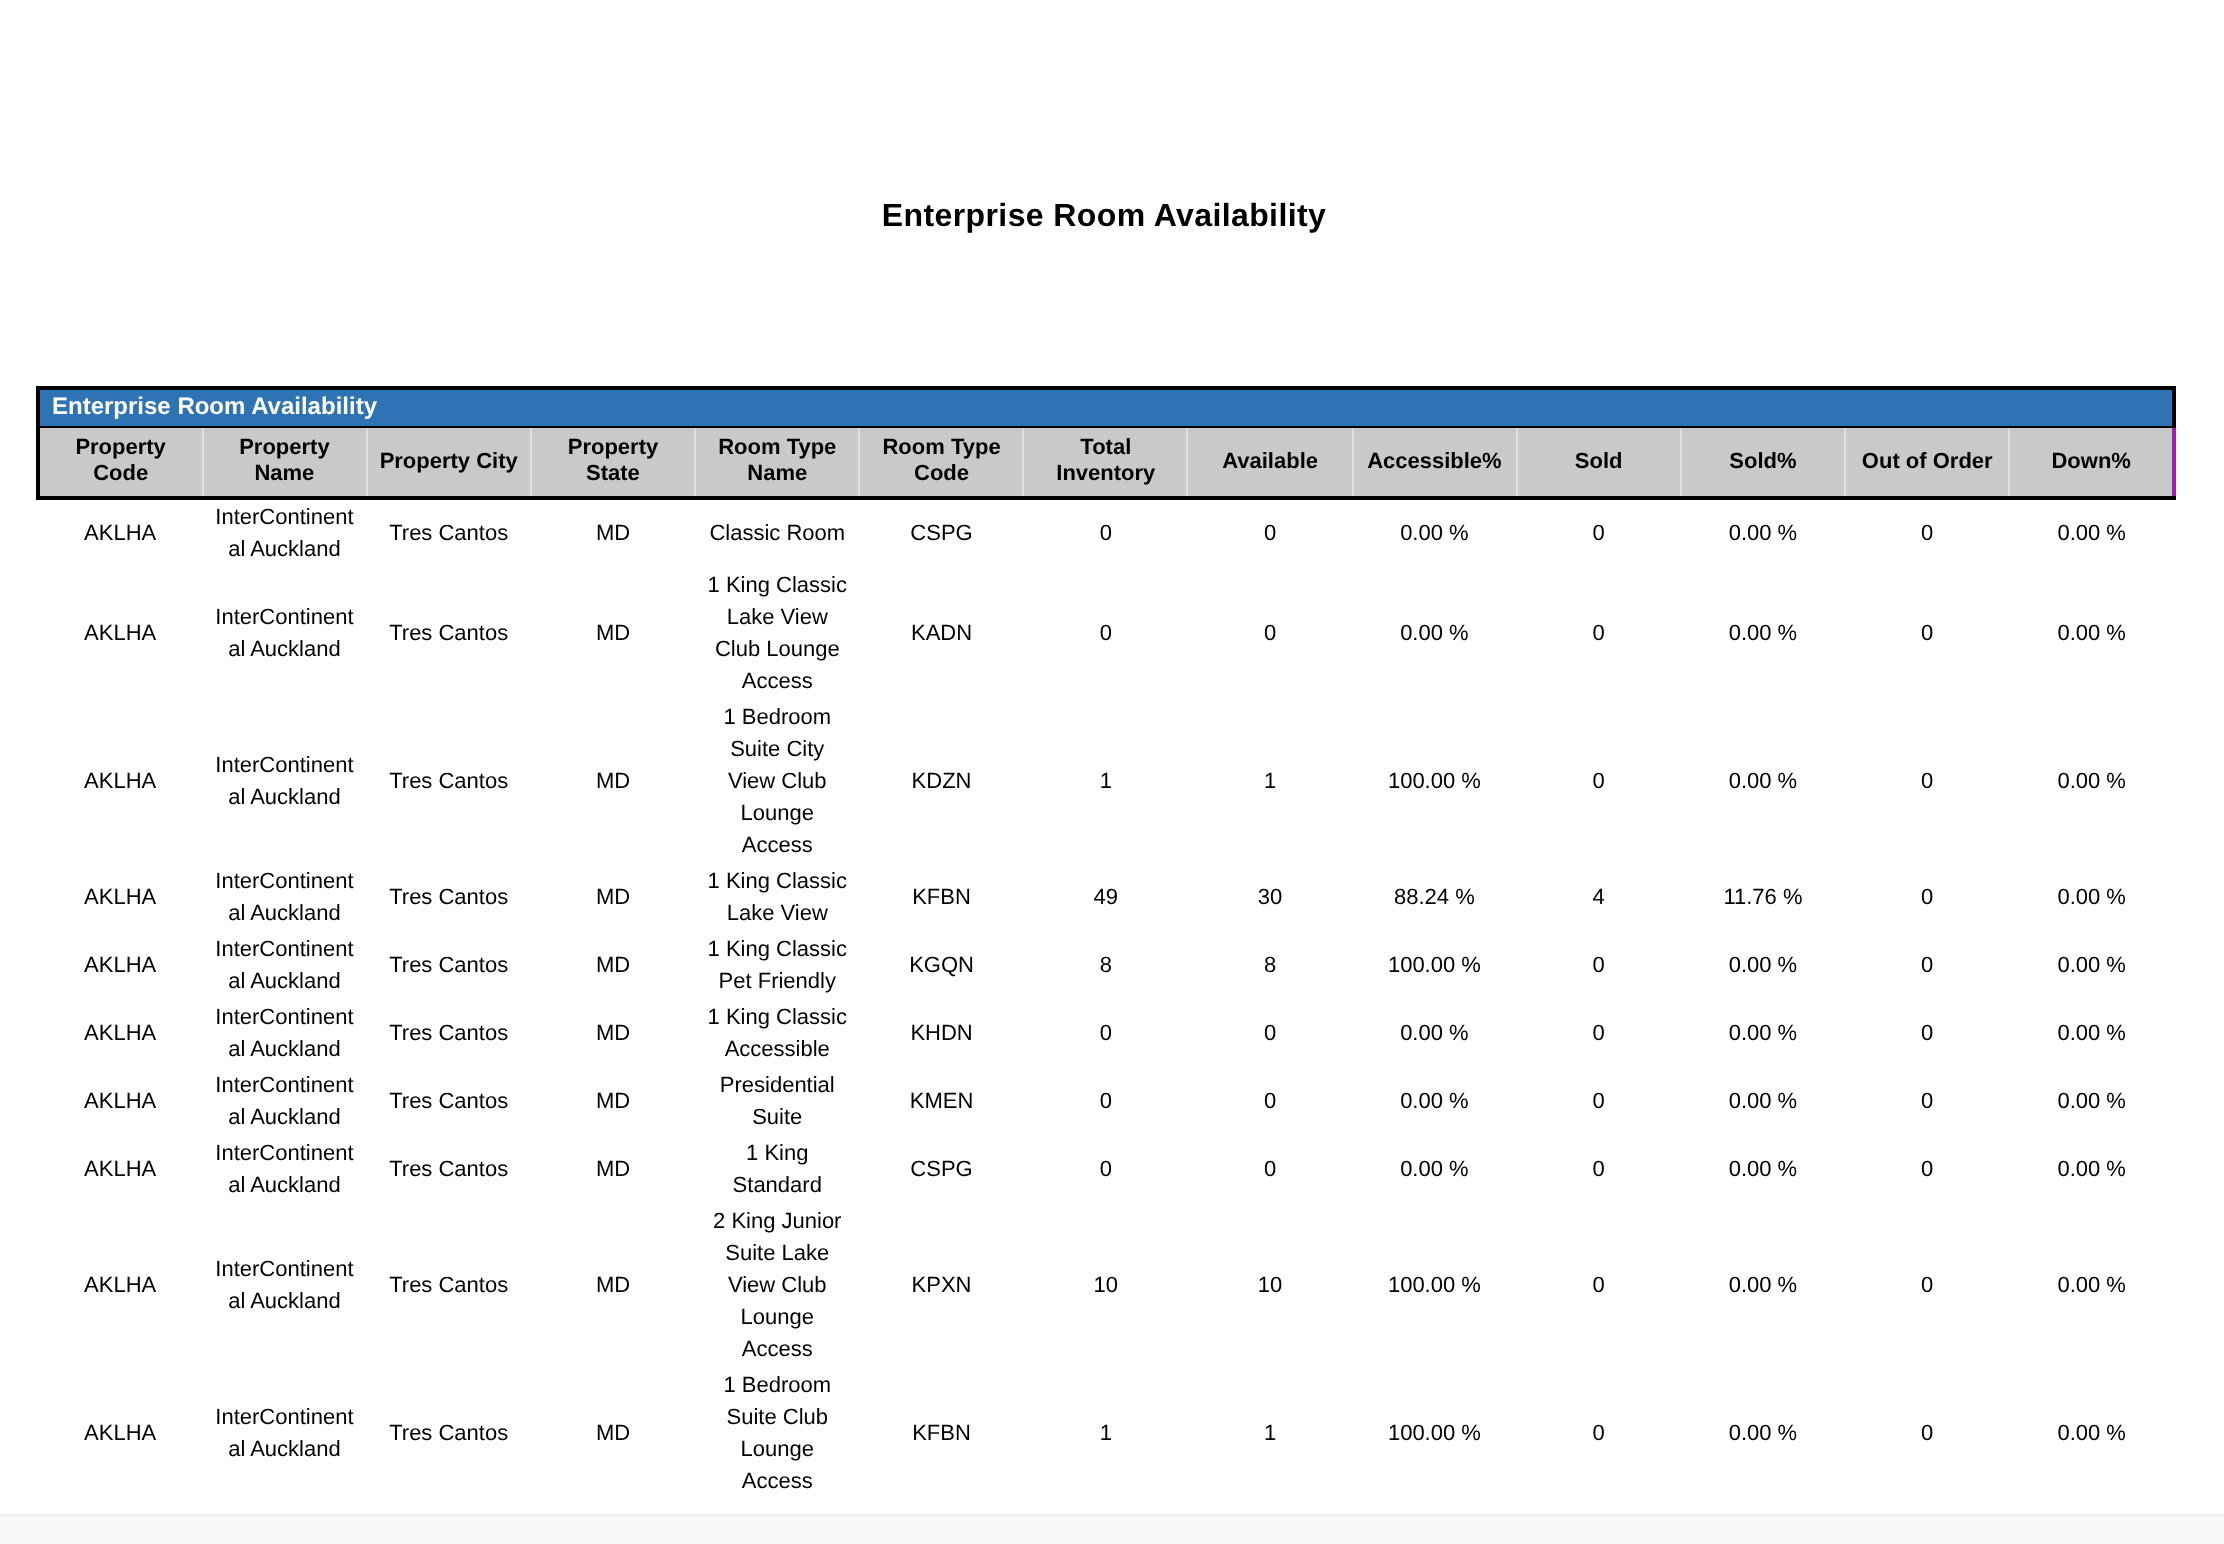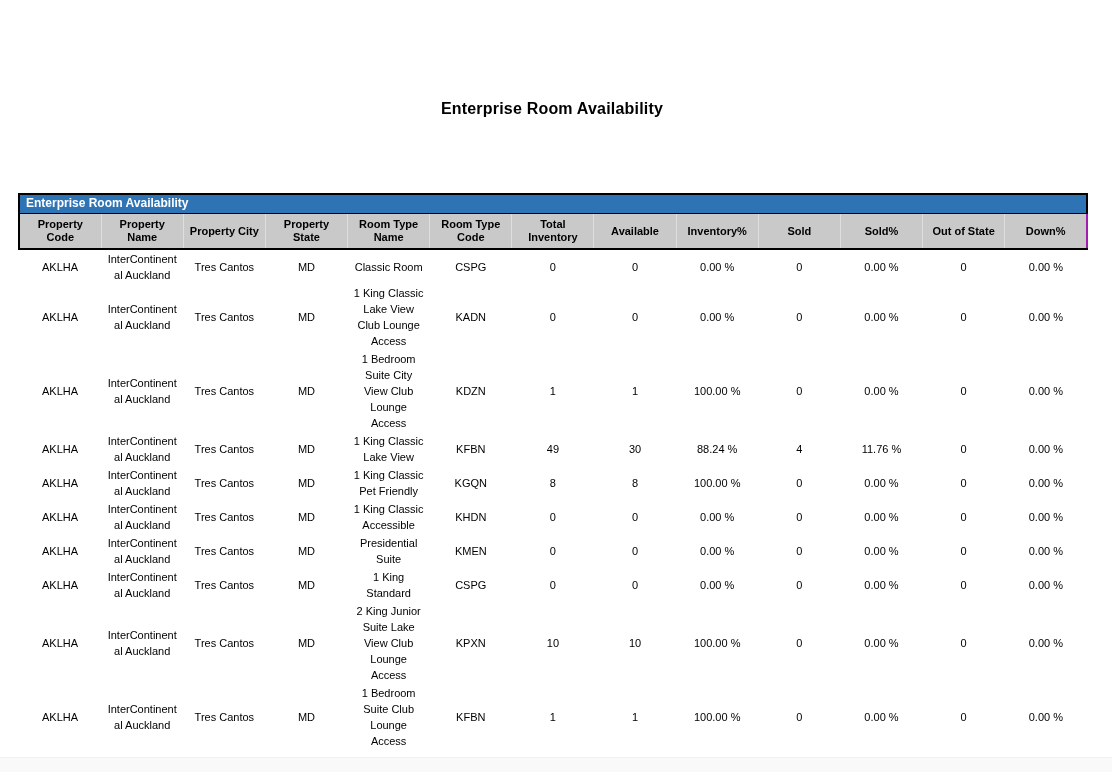--- a/index.html
+++ b/index.html
@@ -100,24 +100,24 @@
           <th>Property City</th>
           <th>Property
 State</th>
           <th>Room Type
 Name</th>
           <th>Room Type
 Code</th>
           <th>Total
 Inventory</th>
           <th>Available</th>
-          <th>Inventory%</th>
+          <th>Accessible%</th>
           <th>Sold</th>
           <th>Sold%</th>
-          <th>Out of State</th>
+          <th>Out of Order</th>
           <th>Down%</th>
         </tr>
       </thead>
       <tbody>
           <tr>
             <td class="cell">AKLHA</td>
             <td class="cell">InterContinent
 al Auckland</td>
             <td class="cell">Tres Cantos</td>
             <td class="cell">MD</td>

